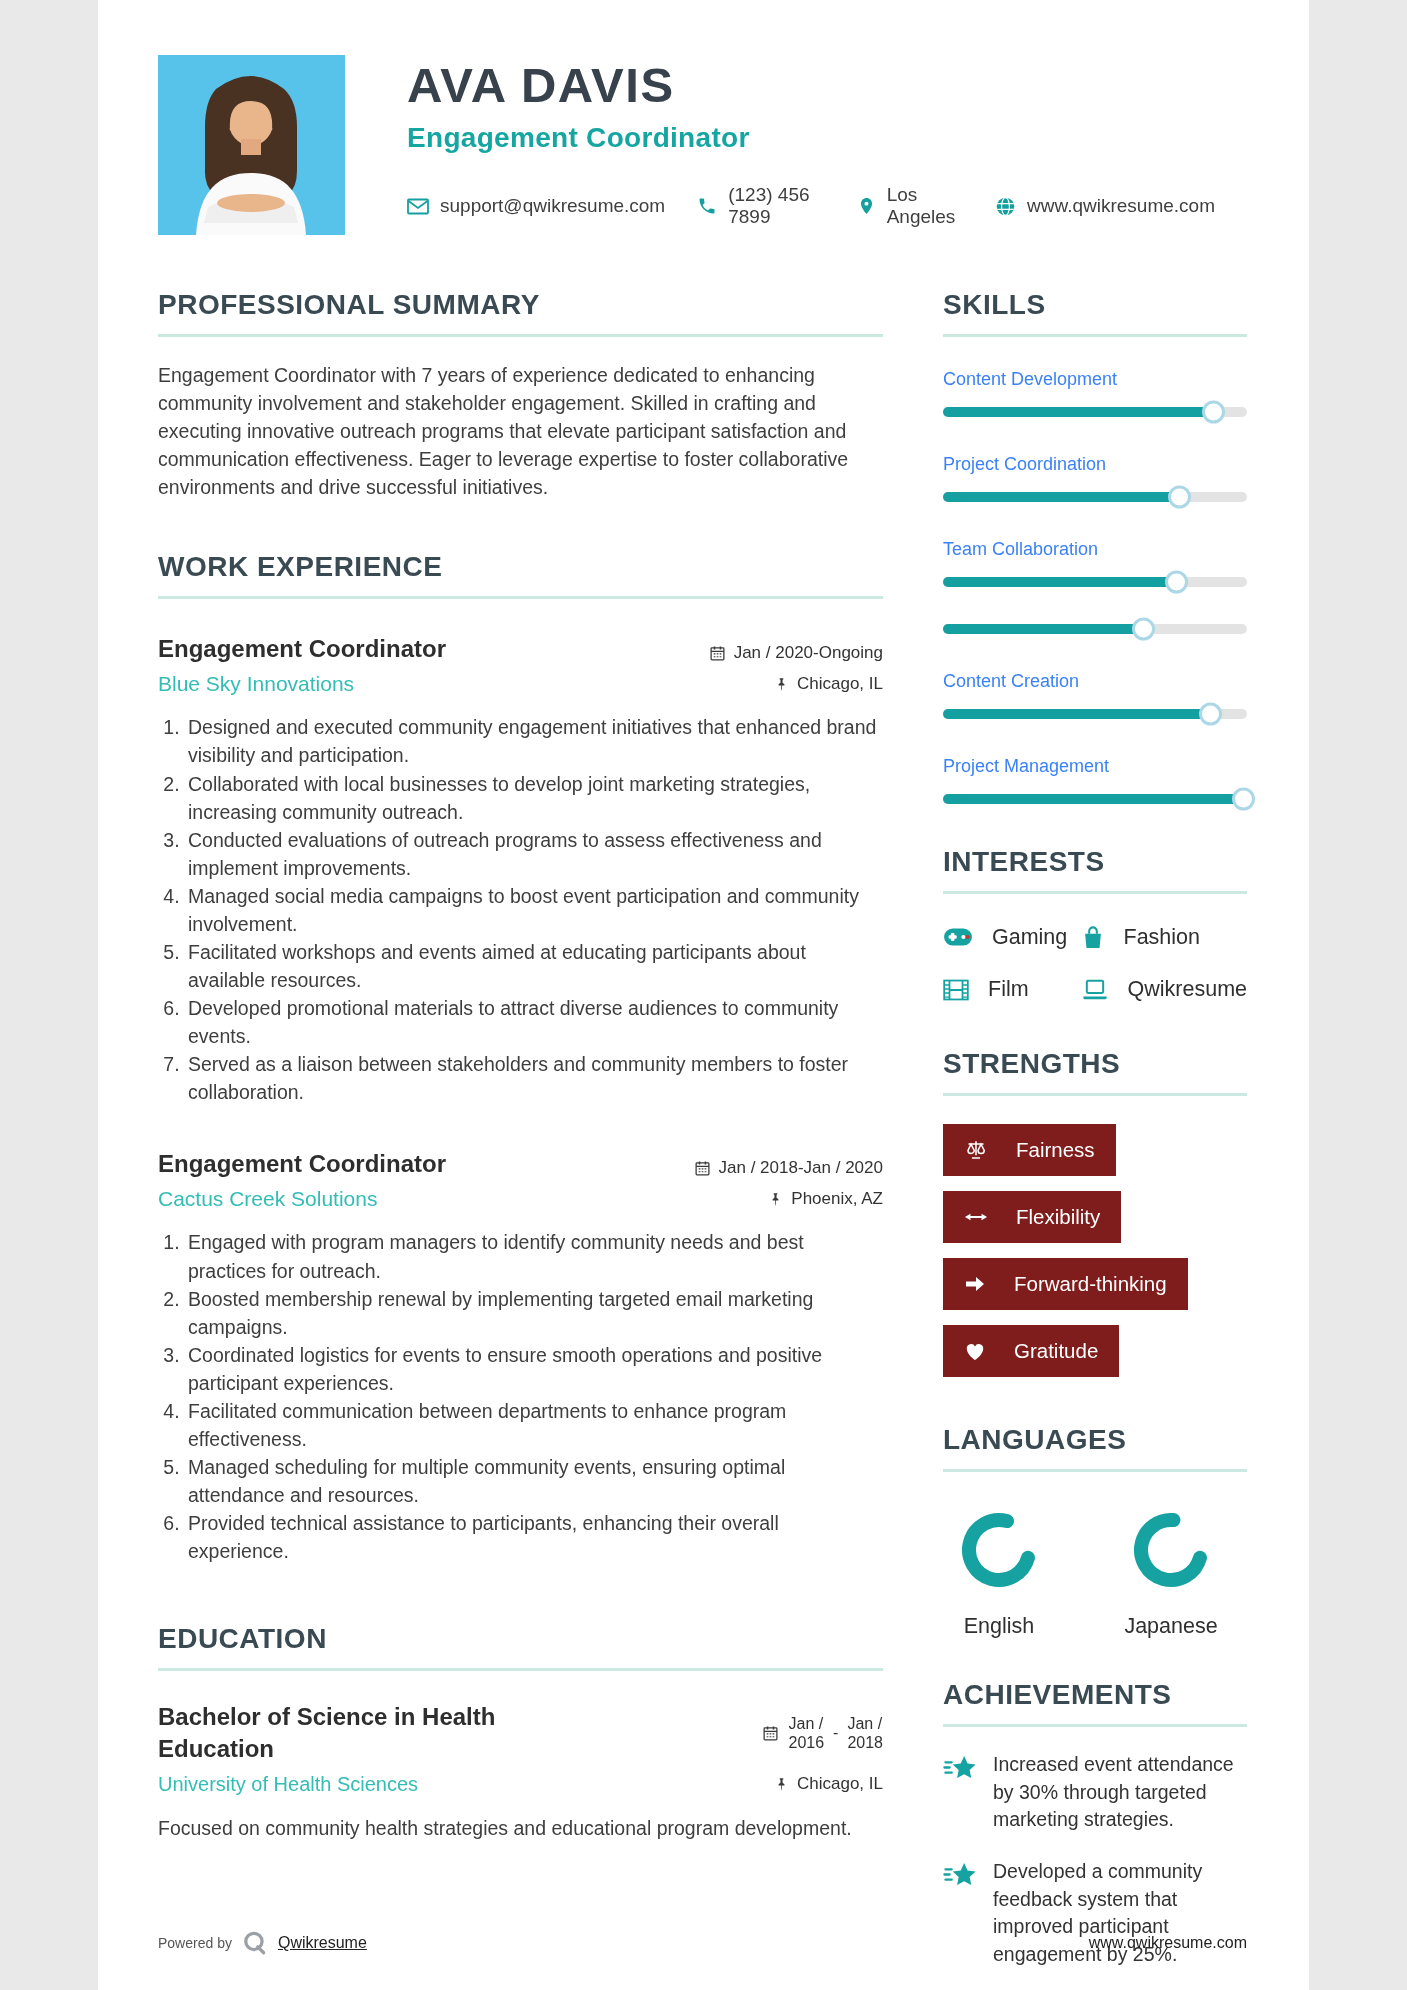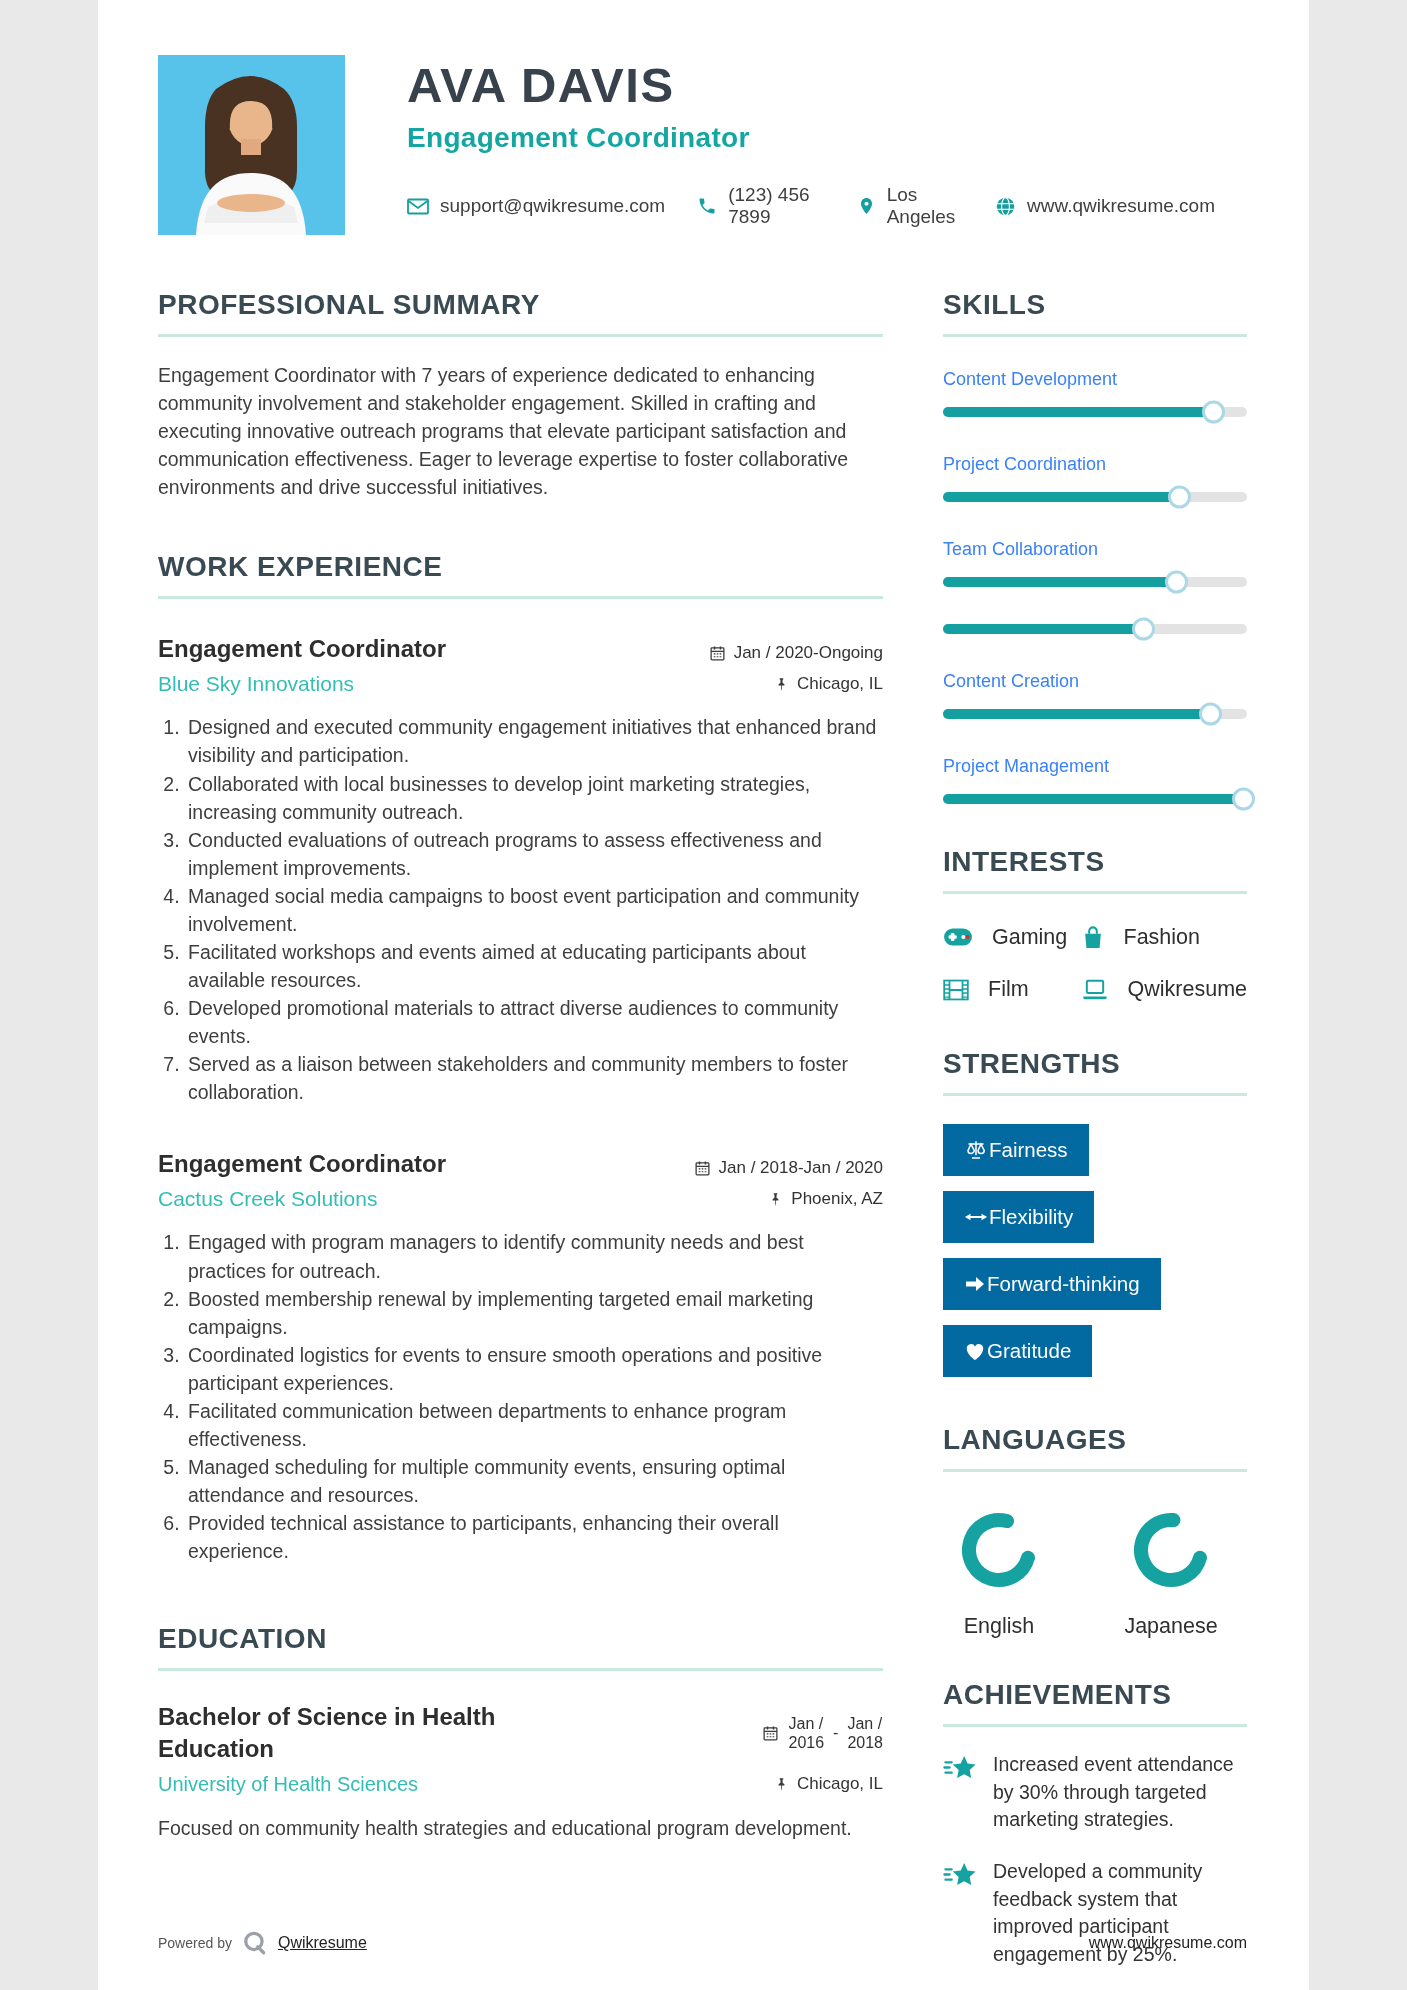--- a/index.html
+++ b/index.html
@@ -53,21 +53,21 @@
   .track { position:absolute; inset:0; background:#E3E3E3; border-radius:5px; }
   .fill  { position:absolute; left:0; top:0; bottom:0; background:#14A0A0; border-radius:5px; }
   .knob  { position:absolute; top:50%; transform:translateY(-50%);
            width:23px; height:23px; border-radius:50%; background:#fff;
            border:3px solid #ABD7E6; }
   .interests-section { margin-top:42px; }
   .interests-grid { display:grid; grid-template-columns:1fr 1fr; row-gap:27px; margin-top:30px; }
   .interest { display:flex; align-items:center; gap:19px; font-size:21.5px; color:#2F2F2F; }
   .strengths-section { margin-top:46px; }
   .badges { margin-top:28px; display:flex; flex-wrap:wrap; }
-  .badge { display:inline-flex; align-items:center; gap:1px; background:#0369a1; color:#fff;
+  .badge { display:inline-flex; align-items:center; gap:28px; background:#7f1d1d; color:#fff;
            font-size:20.5px; font-weight:500; padding:14px 21px; margin:0 15px 15px 0; }
   .languages-section { margin-top:32px; }
   .langs { display:flex; margin-top:36px; gap:60px; }
   .lang { width:112px; text-align:center; }
   .ring { transform:rotate(15deg); }
   .lang-label { margin-top:18px; font-size:21.5px; color:#2F2F2F; }
   .achievements-section { margin-top:40px; }
   .ach { display:flex; gap:16px; margin-top:24px; font-size:19.5px; line-height:1.42; color:#333; }
   .ach svg { flex:0 0 auto; margin-top:3px; }
   

